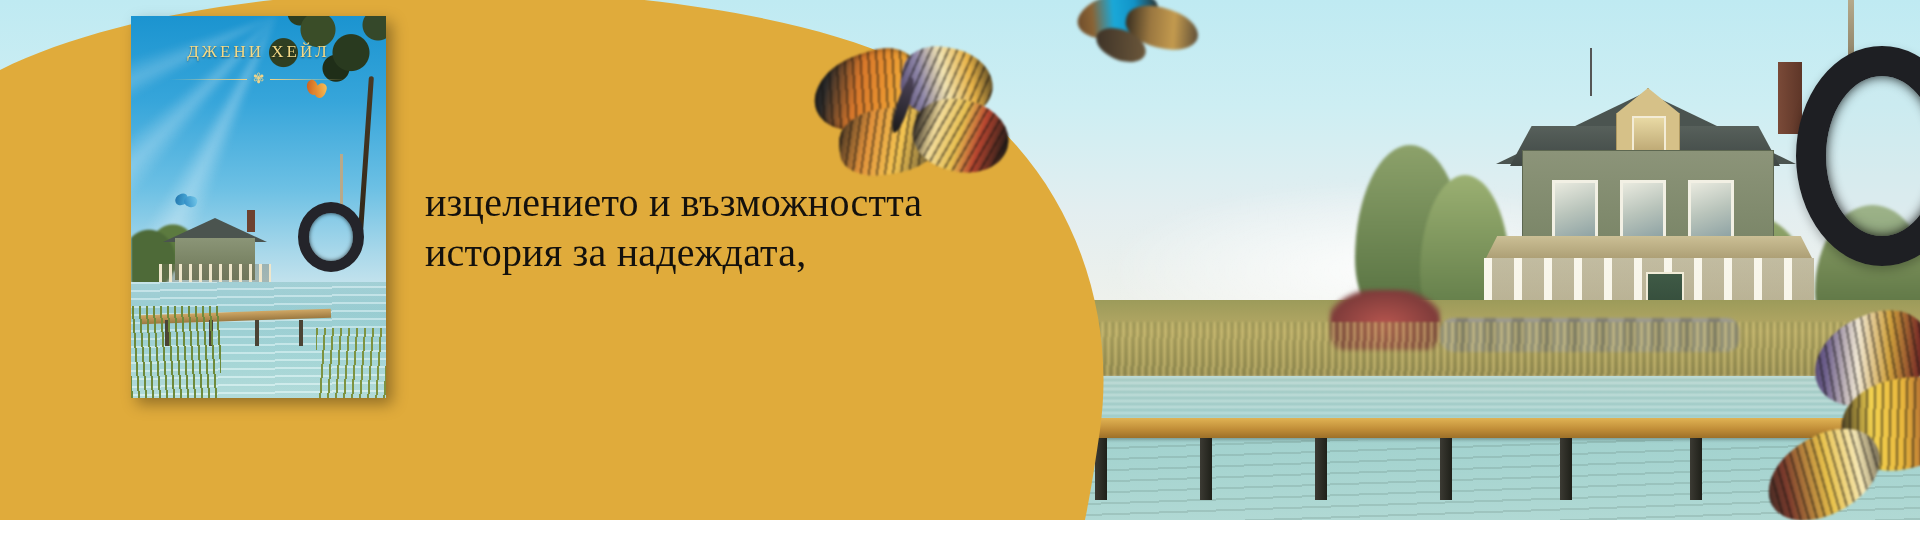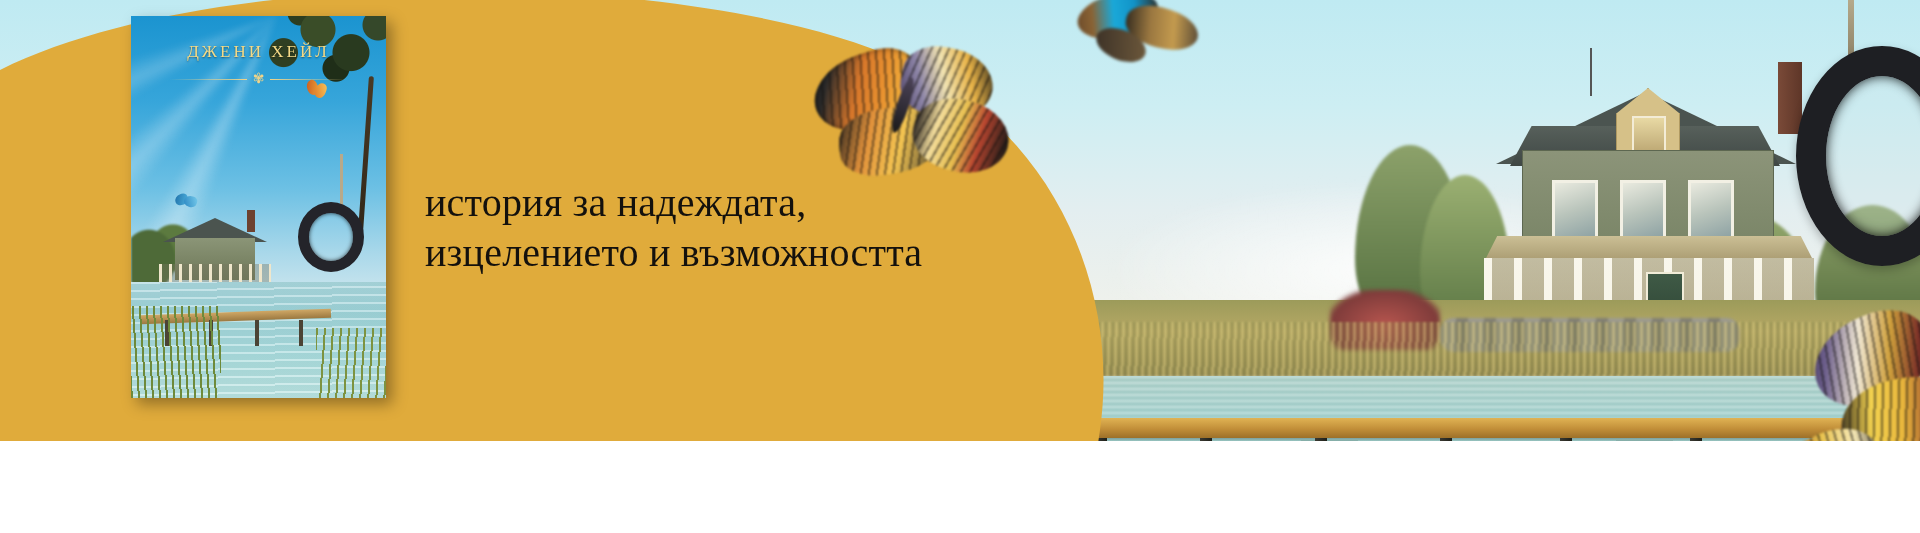--- a/index.html
+++ b/index.html
@@ -1,20 +1,20 @@
 <!DOCTYPE html>
 <html><head>
 <meta charset="utf-8">
 <style>
   html,body{margin:0;padding:0;background:#fff;}
   body{font-family:"Liberation Serif",serif;}
 
   .banner{
     position:relative;
-    width:1920px;height:441px;
+    width:1920px;height:520px;
     overflow:hidden;
     background:#cdf3f6;
   }
 
   
   .photo{
     position:absolute;inset:0;
     overflow:hidden;
   }
   .sky{
@@ -473,22 +473,22 @@
       <div class="wR" style="left:8px;top:3px;background:linear-gradient(60deg,#e07a24,#f7c45a);transform:rotate(20deg);"></div>
     </div>
     <div class="bfly bk-bfly" style="left:44px;top:178px;">
       <div class="wL" style="left:0;top:0;width:13px;height:11px;background:linear-gradient(120deg,#1e6fa8,#4fb3e0);transform:rotate(-20deg);"></div>
       <div class="wR" style="left:9px;top:2px;width:13px;height:11px;background:linear-gradient(60deg,#2a86c2,#76cbec);transform:rotate(18deg);"></div>
     </div>
 
   </div>
 
   <div class="tagline">
+    <div>изцелението и възможността</div>
     <div>история за надеждата,</div>
-    <div>изцелението и възможността</div>
   </div>
 
   <div class="bfly bf-main">
     <div class="bf-wing wUL">
         <div class="streaky"></div>
       </div>
     <div class="bf-wing wLL">
         <div class="streaky"></div>
       </div>
     <div class="bf-wing wUR">

